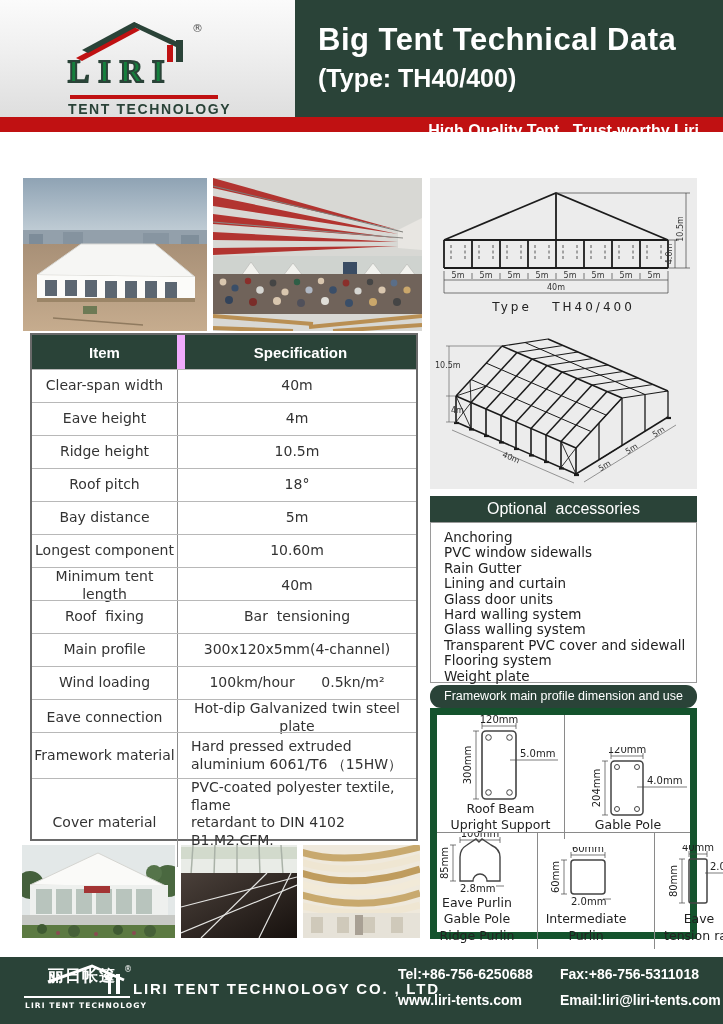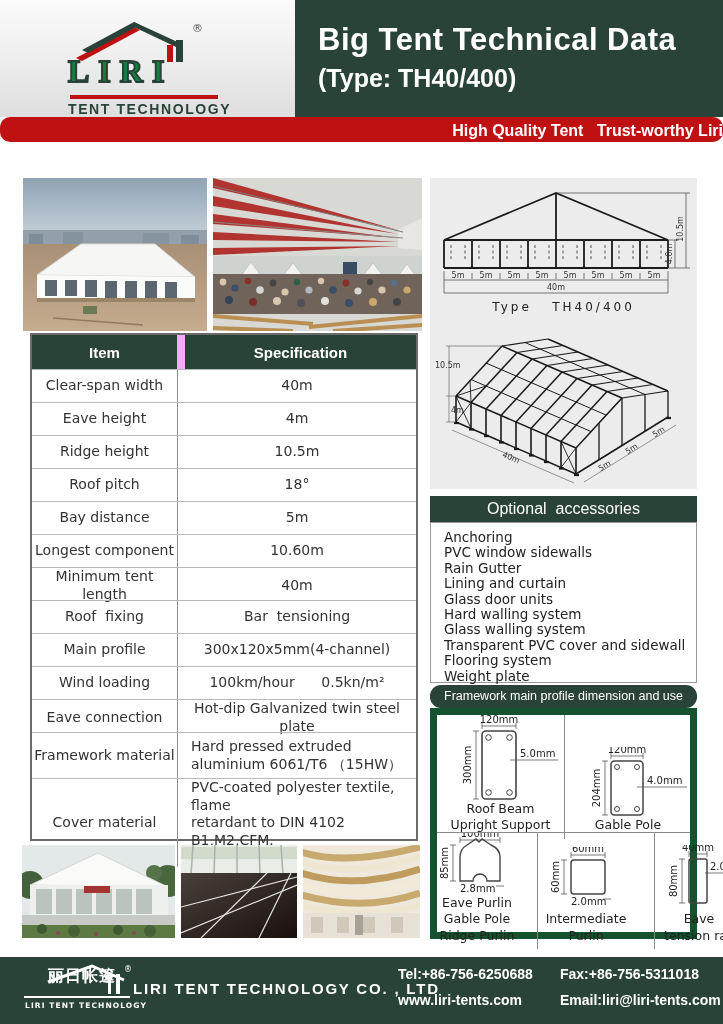--- a/index.html
+++ b/index.html
@@ -8,24 +8,24 @@
   .abs{position:absolute;}
 
   
   .hdr-left{left:0;top:0;width:723px;height:117px;
     background:linear-gradient(180deg,#fbfbfb 0%,#efefef 45%,#dedede 100%);}
   .hdr-green{left:295px;top:0;width:428px;height:117px;background:var(--green);}
   .title1{left:318px;top:22px;width:400px;color:#fff;font-size:31px;font-weight:bold;
     font-family:"Liberation Sans",sans-serif;letter-spacing:.5px;}
   .title2{left:318px;top:64px;width:400px;color:#fff;font-size:25px;font-weight:bold;
     font-family:"Liberation Sans",sans-serif;}
-  .tagline{left:0;top:117px;width:723px;height:25px;background:var(--red);
+  .tagline{left:0;top:117px;width:723px;height:15px;background:var(--red);
     color:#fff;font-weight:bold;font-size:16px;line-height:27px;text-align:right;
-    box-sizing:border-box;white-space:pre-wrap;
-    font-family:"Liberation Sans",sans-serif;border-radius:10px;}
+    padding-right:24px;box-sizing:border-box;white-space:pre-wrap;
+    font-family:"Liberation Sans",sans-serif;}
 
   
   .logo-word{left:68px;top:52px;width:150px;font-family:"Liberation Serif",serif;
     font-size:32px;font-weight:bold;letter-spacing:9px;color:#15803d;
     -webkit-text-stroke:2px #2a4338;line-height:38px;}
   .logo-line{left:70px;top:95px;width:148px;height:4px;background:var(--red);}
   .logo-sub{left:68px;top:101px;width:200px;color:var(--green);font-weight:bold;
     font-size:14px;letter-spacing:1.6px;font-family:"Liberation Sans",sans-serif;}
 
   

